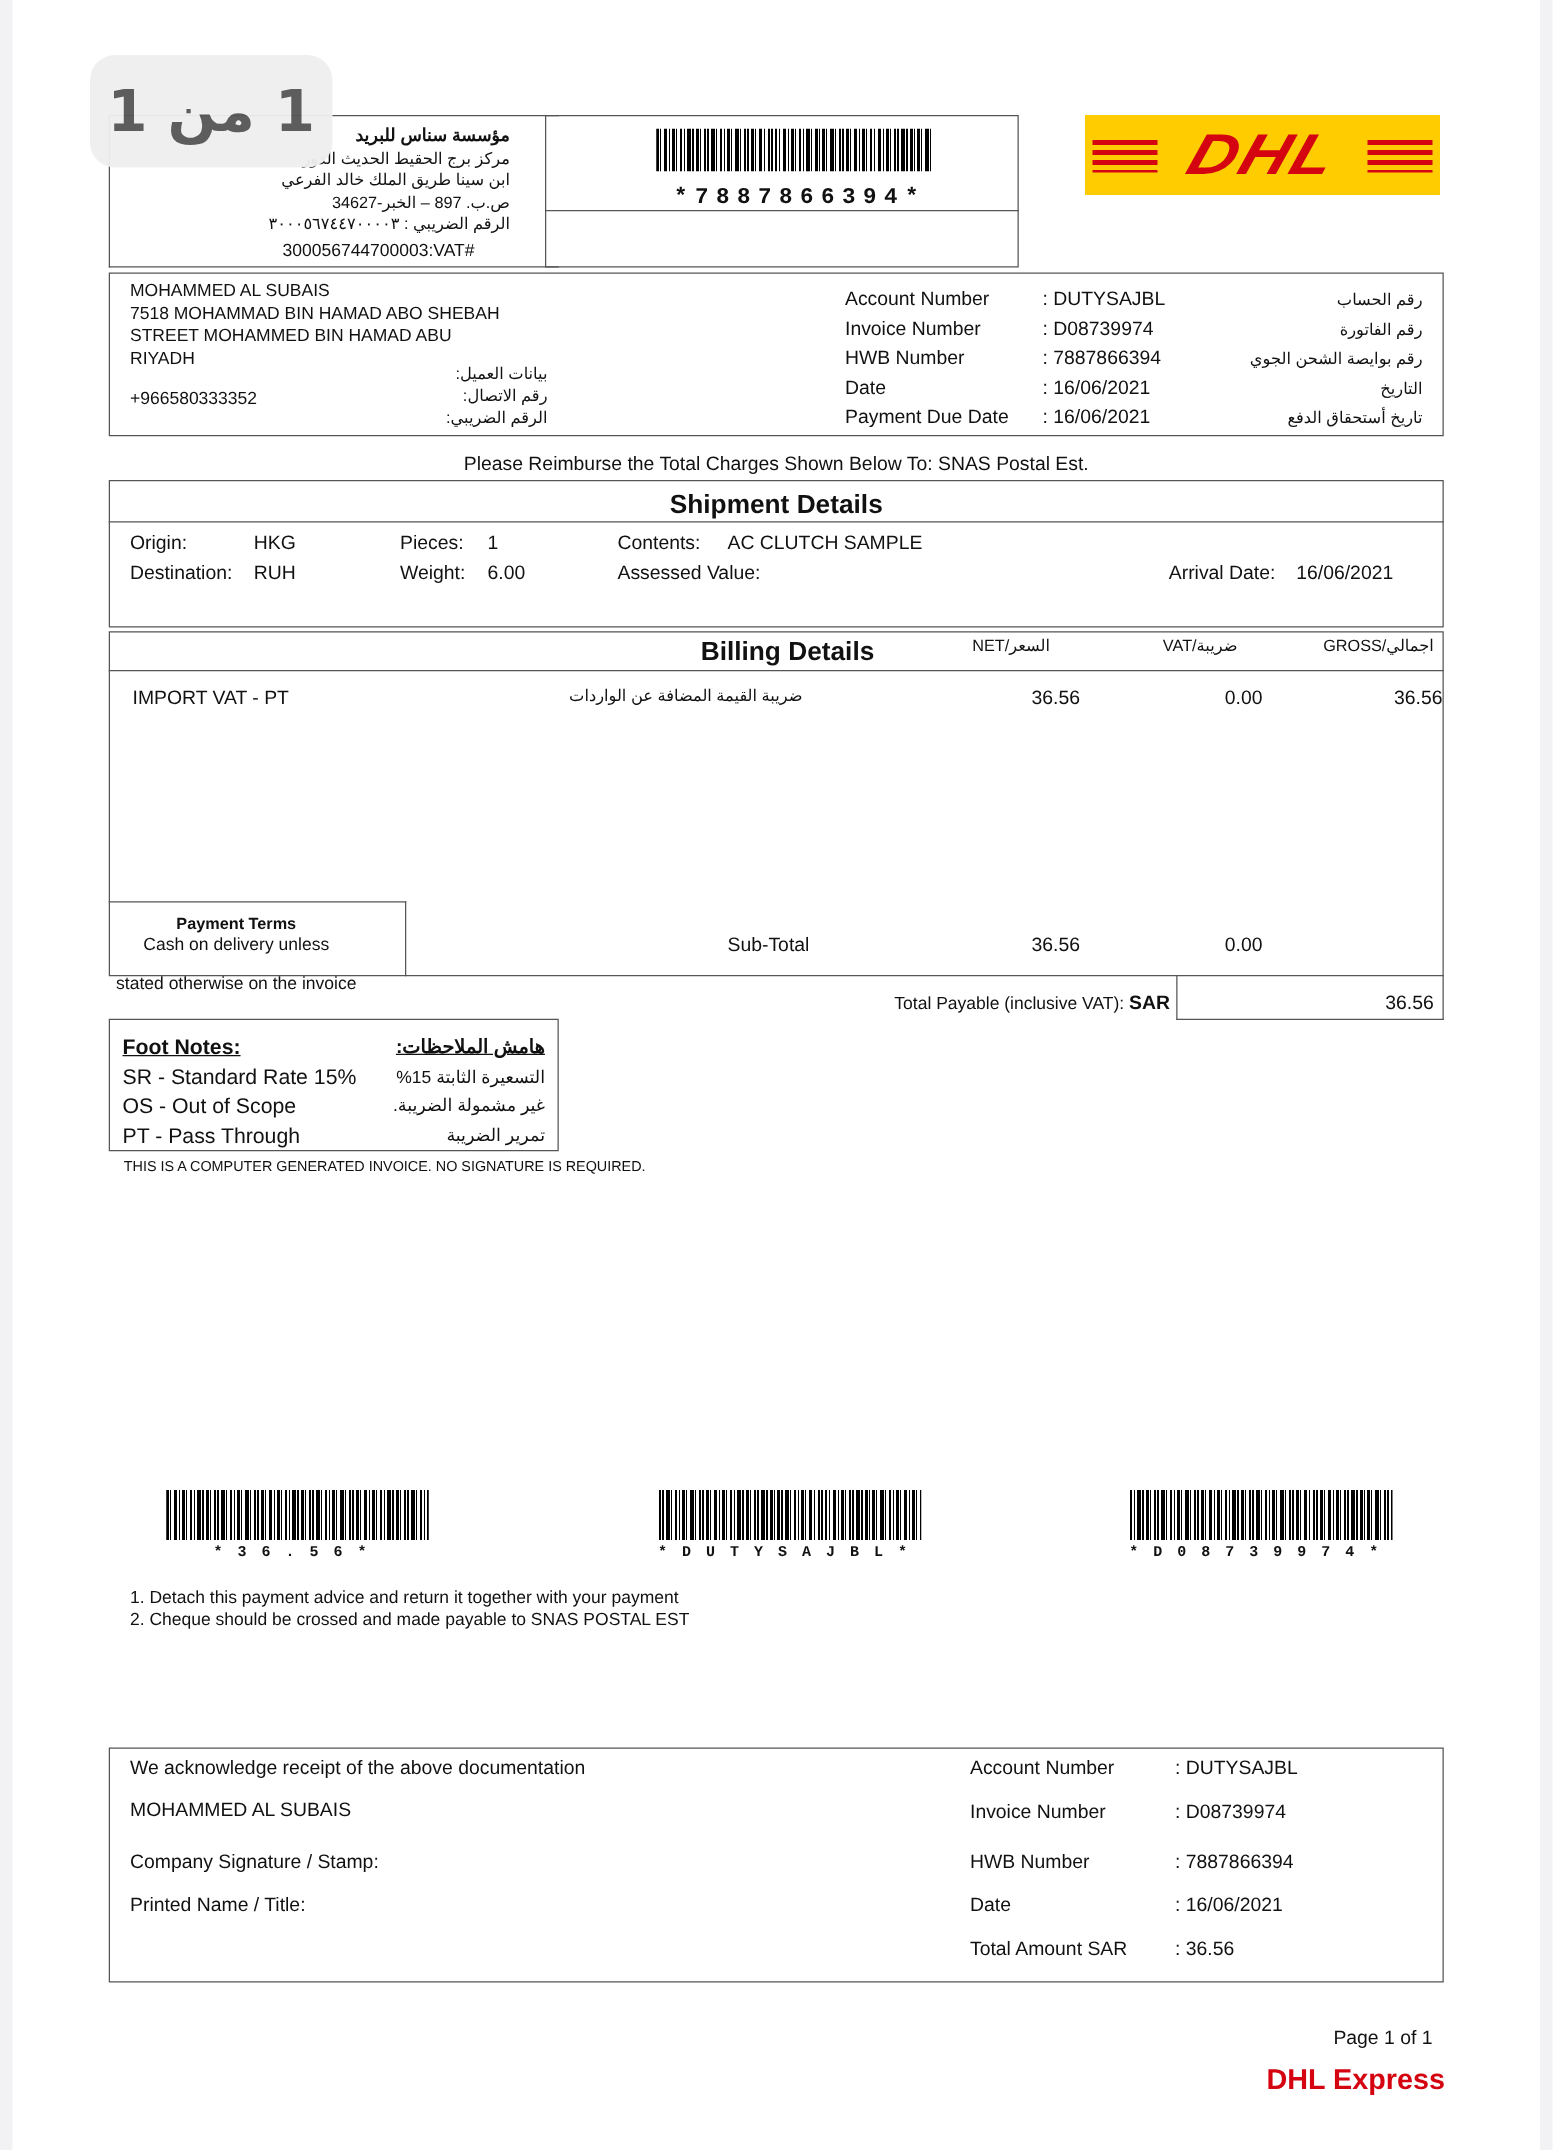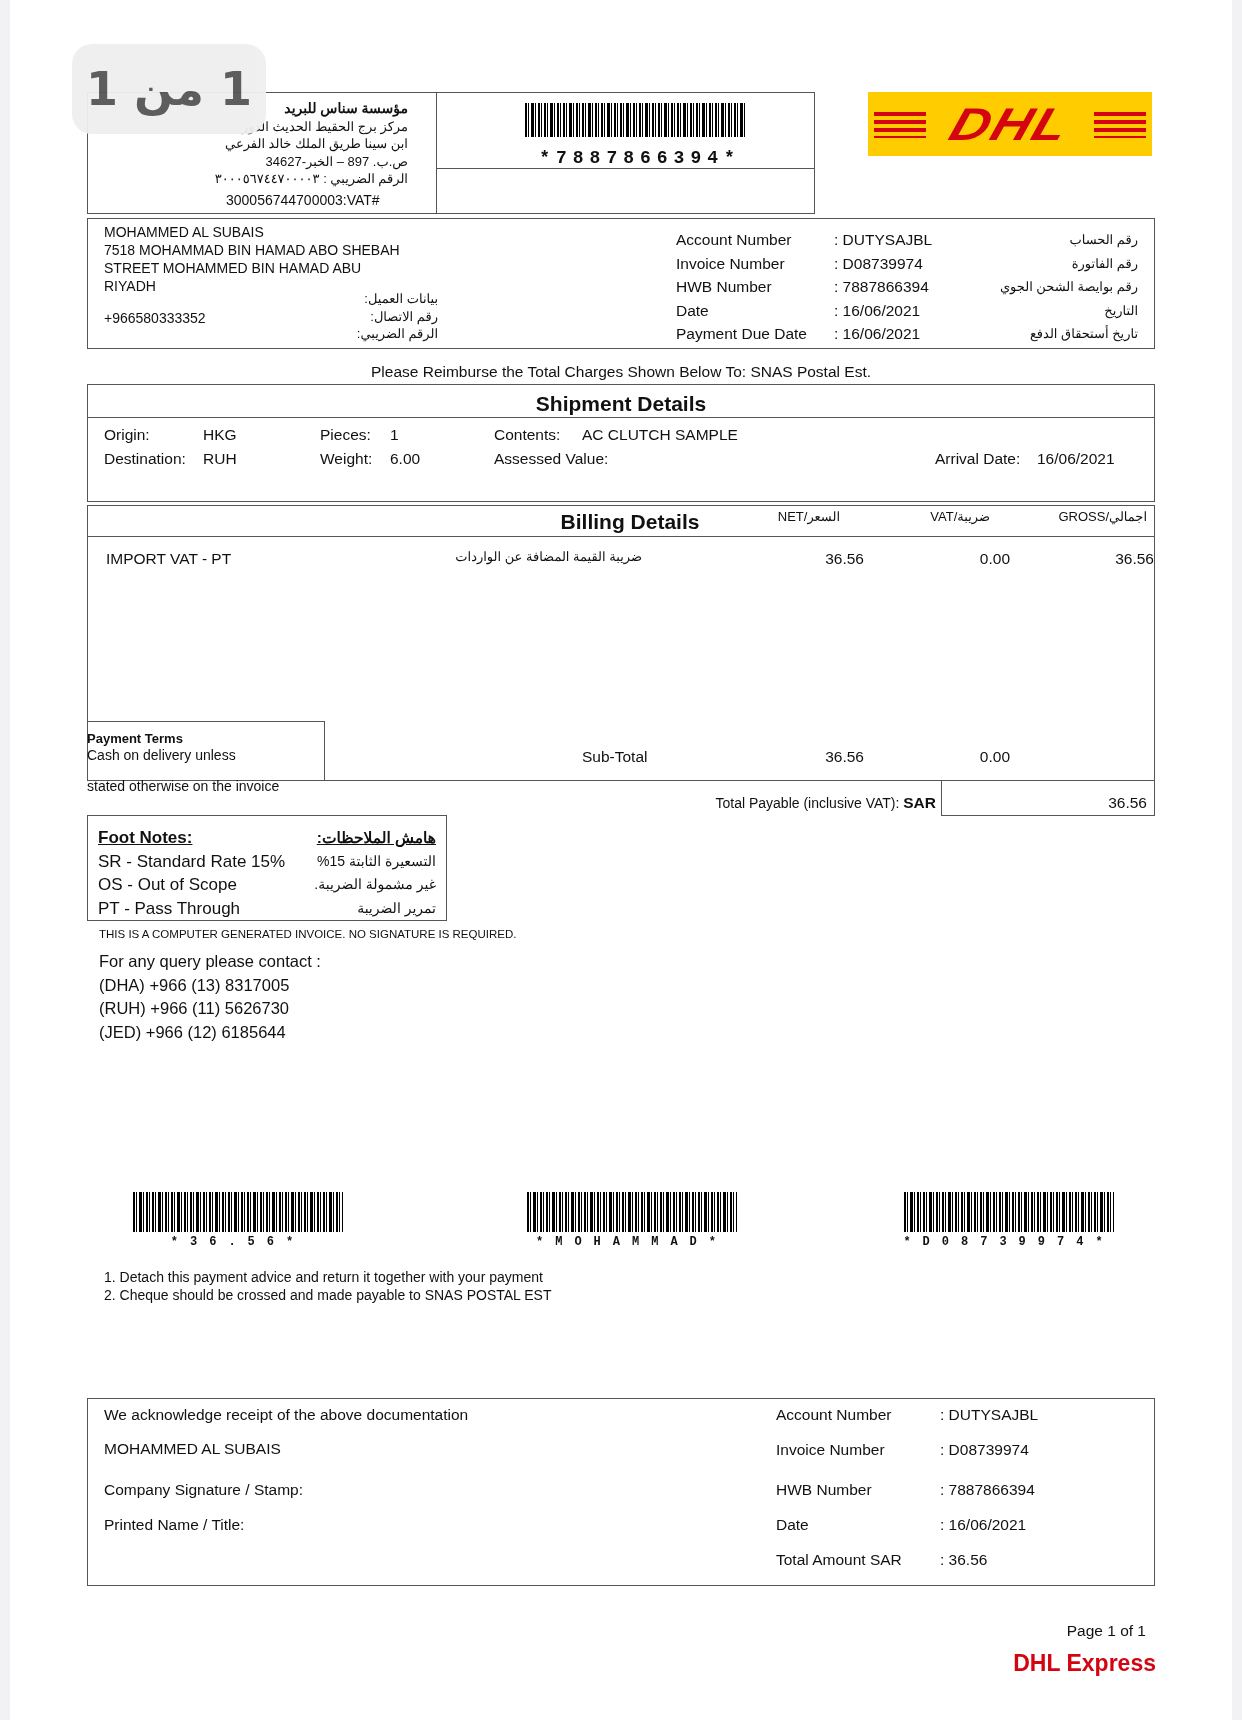--- a/index.html
+++ b/index.html
@@ -146,21 +146,21 @@
 
   <div>
     <div class="abs t15" style="left:96px; top:550px;">IMPORT VAT - PT</div>
     <div class="abs rtl t13" style="left:420px; top:549px; width:212px;">ضريبة القيمة المضافة عن الواردات</div>
     <div class="abs t15" style="left:760px; top:550px; width:94px; text-align:right;">36.56</div>
     <div class="abs t15" style="left:910px; top:550px; width:90px; text-align:right;">0.00</div>
     <div class="abs t15" style="left:1040px; top:550px; width:104px; text-align:right;">36.56</div>
   </div>
 
   <div class="box" style="left:77px; top:721px; width:238px; height:60px; border-bottom:none; border-left:none;"></div>
-  <div class="abs t13" style="left:77px; top:730px; width:204px; line-height:17px;">
+  <div class="abs t13" style="left:77px; top:730px; width:204px; text-align:center; line-height:17px;">
     <div class="bold">Payment Terms</div>
     <div style="font-size:14px;">Cash on delivery unless</div>
     <div style="font-size:14px;margin-top:14px;">stated otherwise on the invoice</div>
   </div>
   <div class="abs t15" style="left:572px; top:748px;">Sub-Total</div>
   <div class="abs t15" style="left:760px; top:748px; width:94px; text-align:right;">36.56</div>
   <div class="abs t15" style="left:910px; top:748px; width:90px; text-align:right;">0.00</div>
 
   <div class="abs t14" style="left:600px; top:794px; width:326px; text-align:right;">
     <span>Total Payable (inclusive VAT):</span>
@@ -184,31 +184,25 @@
       <span class="rtl t14">غير مشمولة الضريبة.</span>
     </div>
     <div style="display:flex; justify-content:space-between;">
       <span>PT - Pass Through</span>
       <span class="rtl t14">تمرير الضريبة</span>
     </div>
   </div>
 
   <div class="abs" style="left:89px; top:928px; font-size:11.5px;">THIS IS A COMPUTER GENERATED INVOICE. NO SIGNATURE IS REQUIRED.</div>
 
-  <div class="abs" style="left:89px; top:950px; font-size:16.5px; line-height:23.5px;">
-    <div>For any query please contact :</div>
-    <div>(DHA) +966 (13) 8317005</div>
-    <div>(RUH) +966 (11) 5626730</div>
-    <div>(JED) +966 (12) 6185644</div>
-  </div>
 
   <div class="barcode" style="left:123px; top:1192px; width:210px;"></div>
   <div class="bc-label" style="left:113px; top:1235px; width:230px;">*36.56*</div>
   <div class="barcode" style="left:517px; top:1192px; width:210px;"></div>
-  <div class="bc-label" style="left:507px; top:1235px; width:230px;">*MOHAMMAD*</div>
+  <div class="bc-label" style="left:507px; top:1235px; width:230px;">*DUTYSAJBL*</div>
   <div class="barcode" style="left:894px; top:1192px; width:210px;"></div>
   <div class="bc-label" style="left:884px; top:1235px; width:230px;">*D08739974*</div>
 
   <div class="abs t14" style="left:94px; top:1268px; line-height:18px;">
     <div>1. Detach this payment advice and return it together with your payment</div>
     <div>2. Cheque should be crossed and made payable to SNAS POSTAL EST</div>
   </div>
 
   <div class="box" style="left:77px; top:1398px; width:1068px; height:188px;"></div>
   <div class="abs t15" style="left:94px; top:1406px;">

